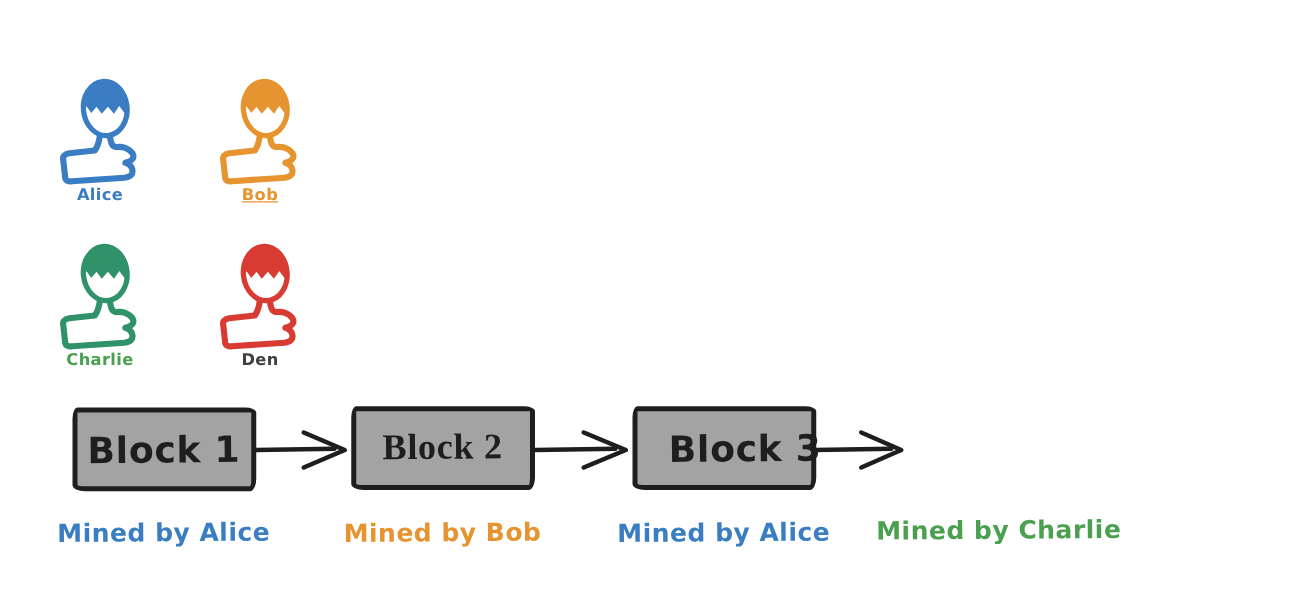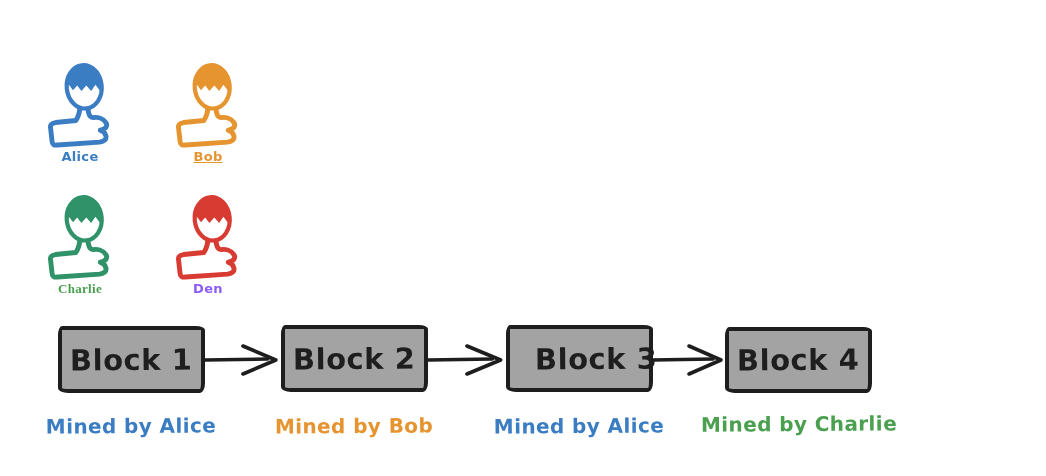--- a/index.html
+++ b/index.html
@@ -89,67 +89,64 @@
 
   <div class="person" style="left:170px; top:40px;">
     <svg viewBox="0 0 100 125">
       <path d="M 50,68 C 49,76 47,82 44,86 L 15,89 C 9,90 7,93 8,97 L 10,115 C 10,120 13,122 18,121 L 78,117 C 85,116 88,113 87,108 C 86,104 83,101 79,100 C 87,98 90,94 87,89 C 83,83 75,81 69,82 C 65,82 63,79 62,74 L 61,67" fill="none" stroke-width="7" stroke-linecap="round" stroke-linejoin="round" stroke="#e59430"></path>
       <ellipse cx="56" cy="38" rx="25" ry="31" transform="rotate(-6 56 38)" fill="#ffffff" stroke-width="6" stroke="#e59430"></ellipse>
       <path d="M 32,34 C 33,15 44,6 57,6 C 70,6 80,15 81,30 C 81,35 80,40 78,43 L 72,35 L 66,44 L 59,36 L 52,44 L 46,36 L 40,43 L 35,36 C 33,36 32,35 32,34 Z" fill="#e59430"></path>
     </svg>
     <div class="person-name" style="color: rgb(229, 148, 48); text-decoration: underline;">Bob</div>
   </div>
 
-  <div class="person" style="left:42px; top:172px;font-family:Liberation Serif, serif;">
+  <div class="person" style="left:42px; top:172px;">
     <svg viewBox="0 0 100 125">
       <path d="M 50,68 C 49,76 47,82 44,86 L 15,89 C 9,90 7,93 8,97 L 10,115 C 10,120 13,122 18,121 L 78,117 C 85,116 88,113 87,108 C 86,104 83,101 79,100 C 87,98 90,94 87,89 C 83,83 75,81 69,82 C 65,82 63,79 62,74 L 61,67" fill="none" stroke-width="7" stroke-linecap="round" stroke-linejoin="round" stroke="#2f9268"></path>
       <ellipse cx="56" cy="38" rx="25" ry="31" transform="rotate(-6 56 38)" fill="#ffffff" stroke-width="6" stroke="#2f9268"></ellipse>
       <path d="M 32,34 C 33,15 44,6 57,6 C 70,6 80,15 81,30 C 81,35 80,40 78,43 L 72,35 L 66,44 L 59,36 L 52,44 L 46,36 L 40,43 L 35,36 C 33,36 32,35 32,34 Z" fill="#2f9268"></path>
     </svg>
     <div class="person-name" style="color: rgb(74, 160, 79);">Charlie</div>
   </div>
 
   <div class="person" style="left:170px; top:172px;">
     <svg viewBox="0 0 100 125">
       <path d="M 50,68 C 49,76 47,82 44,86 L 15,89 C 9,90 7,93 8,97 L 10,115 C 10,120 13,122 18,121 L 78,117 C 85,116 88,113 87,108 C 86,104 83,101 79,100 C 87,98 90,94 87,89 C 83,83 75,81 69,82 C 65,82 63,79 62,74 L 61,67" fill="none" stroke-width="7" stroke-linecap="round" stroke-linejoin="round" stroke="#d83b31"></path>
       <ellipse cx="56" cy="38" rx="25" ry="31" transform="rotate(-6 56 38)" fill="#ffffff" stroke-width="6" stroke="#d83b31"></ellipse>
       <path d="M 32,34 C 33,15 44,6 57,6 C 70,6 80,15 81,30 C 81,35 80,40 78,43 L 72,35 L 66,44 L 59,36 L 52,44 L 46,36 L 40,43 L 35,36 C 33,36 32,35 32,34 Z" fill="#d83b31"></path>
     </svg>
-    <div class="person-name" style="color: #8b5cf6;">Den</div>
+    <div class="person-name" style="color: #404040;">Den</div>
   </div>
 
   <div class="block" style="left:58px;">
     <span class="block-label">Block 1</span>
   </div>
 
   <svg class="arrow" style="left:202px; width:82px;" viewBox="0 0 80 40" preserveAspectRatio="none">
     <path d="M 3,20 L 64,19" fill="none" stroke="#1e1e1e" stroke-width="3.6" stroke-linecap="round"></path>
     <path d="M 40,6 L 72,20 L 40,34" fill="none" stroke="#1e1e1e" stroke-width="3.6" stroke-linecap="round" stroke-linejoin="round"></path>
   </svg>
 
-  <div class="block" style="left:281px; top:305px;">
+  <div class="block" style="left:281px; top:305px;font-family:Liberation Serif, serif;">
     <span class="block-label">Block 2</span>
   </div>
 
   <svg class="arrow" style="left:425px; width:84px;" viewBox="0 0 80 40" preserveAspectRatio="none">
     <path d="M 3,20 L 64,19" fill="none" stroke="#1e1e1e" stroke-width="3.6" stroke-linecap="round"></path>
     <path d="M 40,6 L 72,20 L 40,34" fill="none" stroke="#1e1e1e" stroke-width="3.6" stroke-linecap="round" stroke-linejoin="round"></path>
   </svg>
 
   <div class="block" style="left:506px; top:305px;padding-left:33px;">
     <span class="block-label">Block 3</span>
   </div>
 
   <svg class="arrow" style="left:649px; width:80px;" viewBox="0 0 80 40" preserveAspectRatio="none">
     <path d="M 3,20 L 64,19" fill="none" stroke="#1e1e1e" stroke-width="3.6" stroke-linecap="round"></path>
     <path d="M 40,6 L 72,20 L 40,34" fill="none" stroke="#1e1e1e" stroke-width="3.6" stroke-linecap="round" stroke-linejoin="round"></path>
   </svg>
 
-  <div class="block" style="left:725px; top:307px; height:66px;">
-    <span class="block-label">Block 4</span>
-  </div>
 
   <div class="mined" style="left: 26px; color: rgb(59, 125, 195);">Mined by Alice</div>
   <div class="mined" style="left: 249px; color: rgb(229, 148, 48);">Mined by Bob</div>
   <div class="mined" style="left: 474px; color: rgb(59, 125, 195);">Mined by Alice</div>
   <div class="mined" style="left: 694px; top: 392px; color: rgb(74, 160, 79);">Mined by Charlie</div>
 
 </div>
 
 </body></html>

